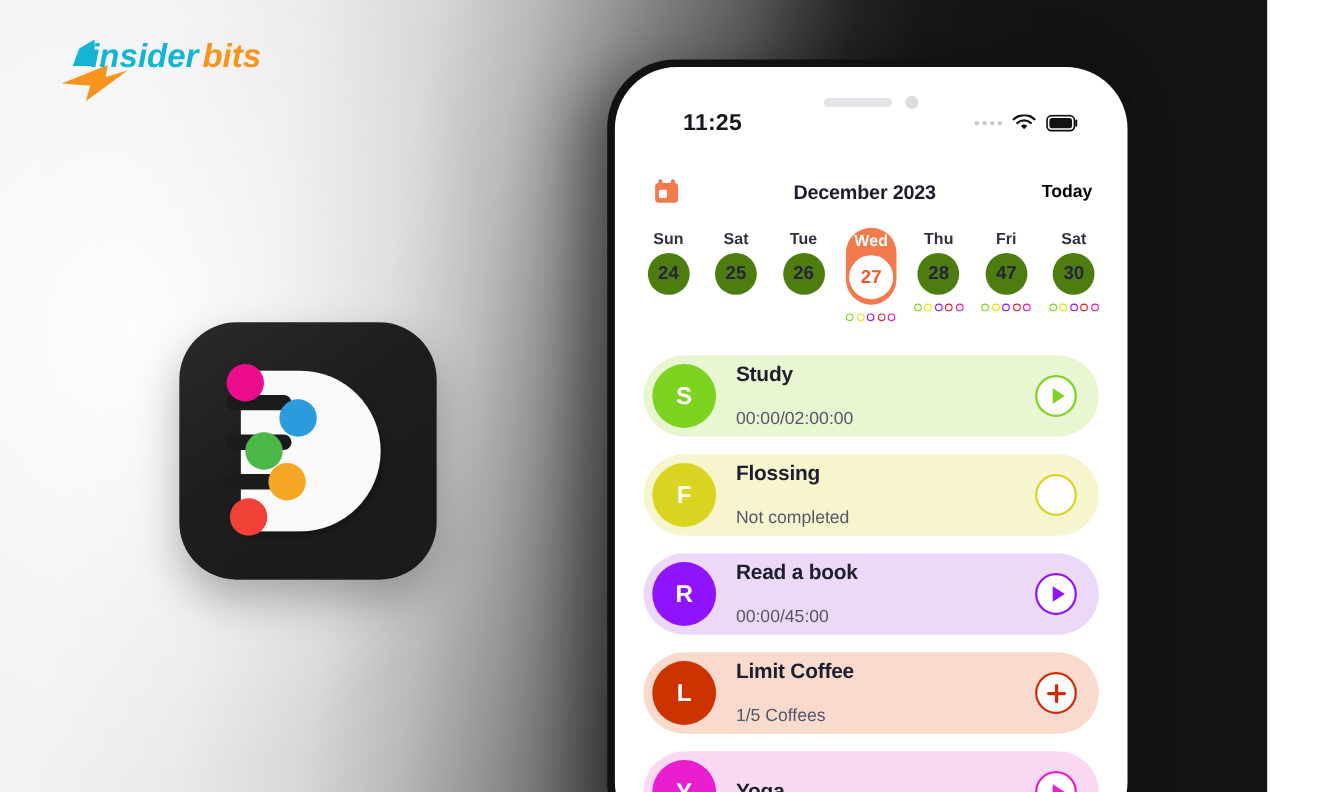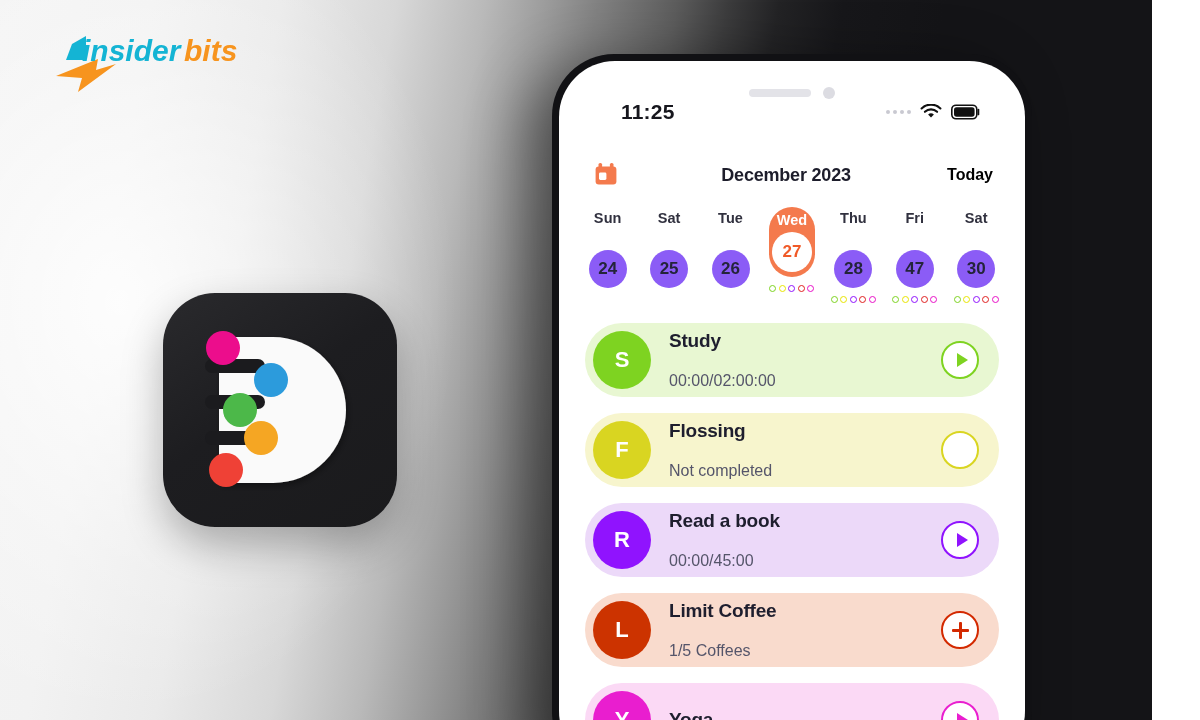--- a/index.html
+++ b/index.html
@@ -196,32 +196,32 @@
     border-radius: 23px;
   }
   .day-col.selected .day-pill {
     background: #f47a4d;
     padding: 5px 0 5px 0;
   }
   .day-name {
     font-size: 14.5px;
     font-weight: 600;
     color: #31313f;
-    margin-bottom: 24px;
+    margin-bottom: 4px;
     letter-spacing: 0.1px;
   }
   .day-col.selected .day-name {
     color: #ffffff;
     font-weight: 700;
     margin-bottom: 4px;
   }
   .day-num {
     width: 38px; height: 38px;
     border-radius: 50%;
-    background: #8b5cf6;
+    background: #4d7c0f;
     display: flex;
     align-items: center;
     justify-content: center;
     font-size: 17px;
     font-weight: 700;
     color: #24243a;
   }
   .day-col.selected .day-num {
     background: #ffffff;
     color: #f05a28;

